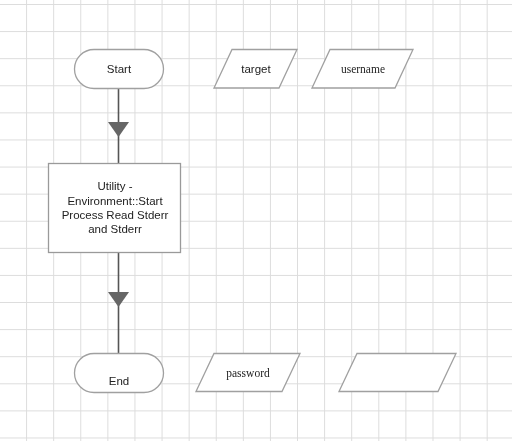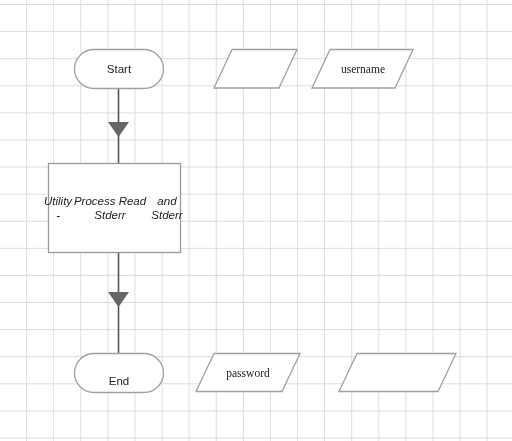--- a/index.html
+++ b/index.html
@@ -69,27 +69,29 @@
 
     <polygon points="330,49.5 413,49.5 395,88 312,88" fill="#ffffff" stroke="#a0a0a0" stroke-width="1.3"></polygon>
 
     <polygon points="214,353.5 300,353.5 282,391.5 196,391.5" fill="#ffffff" stroke="#a0a0a0" stroke-width="1.3"></polygon>
 
     <polygon points="357,353.5 456,353.5 438,391.5 339,391.5" fill="#ffffff" stroke="#a0a0a0" stroke-width="1.3"></polygon>
   </svg>
 
   <div class="node-label lbl-terminator" style="left:74px; top:49px; width:90px; height:40px;">Start</div>
 
-  <div class="node-label lbl-process" style="left:44px; top:164px; width:142px; height:88px; flex-direction:row;font-style:italic;">
+  <div class="node-label lbl-process" style="left:44px; top:164px; width:142px; height:88px; flex-direction:column;">
     <span>Utility -</span>
+    <span>Environment::Start</span>
     <span>Process Read Stderr</span>
     <span>and Stderr</span>
   </div>
 
   <div class="node-label lbl-terminator" style="left:74px; top:353px; width:90px; height:56px;">End</div>
 
+  <div class="node-label lbl-io" style="left:214px; top:49px; width:84px; height:40px;">target</div>
 
   <div class="node-label lbl-io" style="left:312px; top:49px; width:102px; height:40px;font-family:Liberation Serif, serif;">username</div>
 
   <div class="node-label lbl-io" style="left:196px; top:353px; width:104px; height:40px;font-family:Liberation Serif, serif;">password</div>
 
 
 </div>
 
 </body></html>

